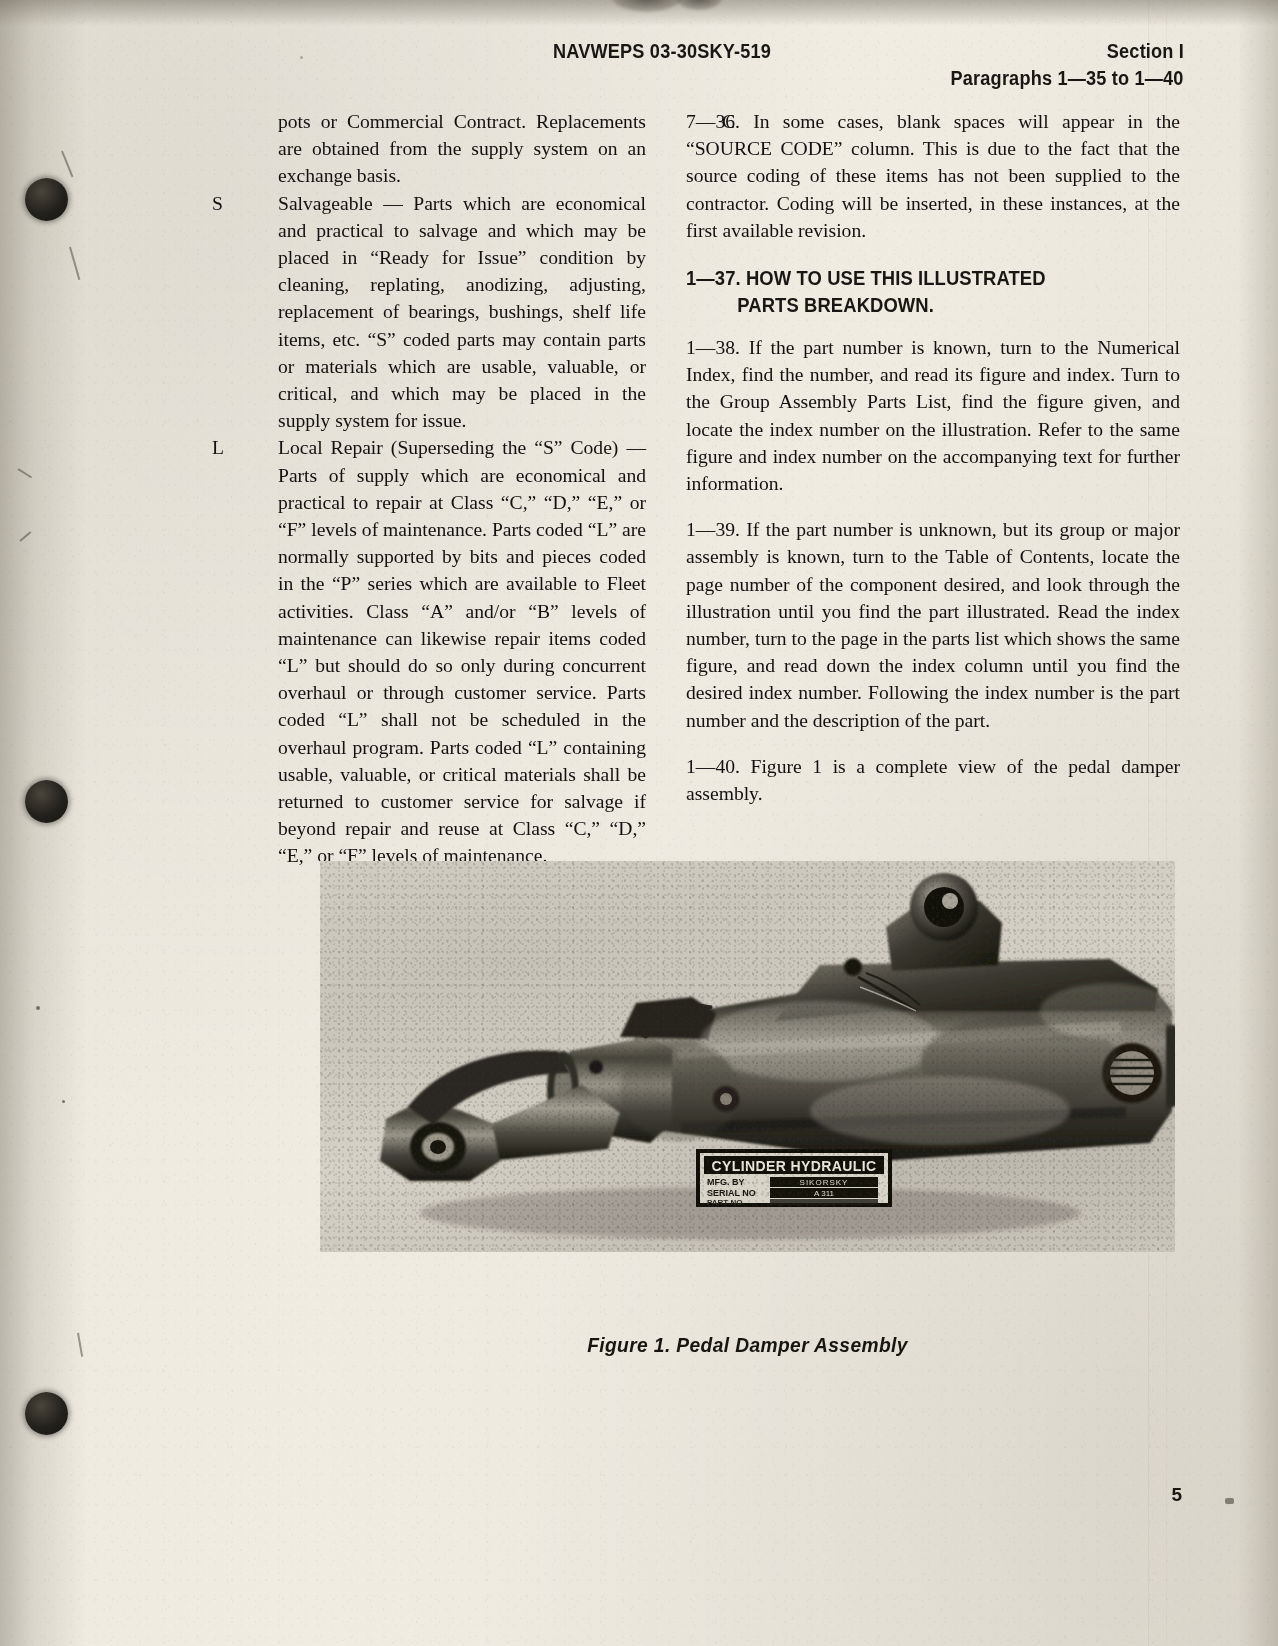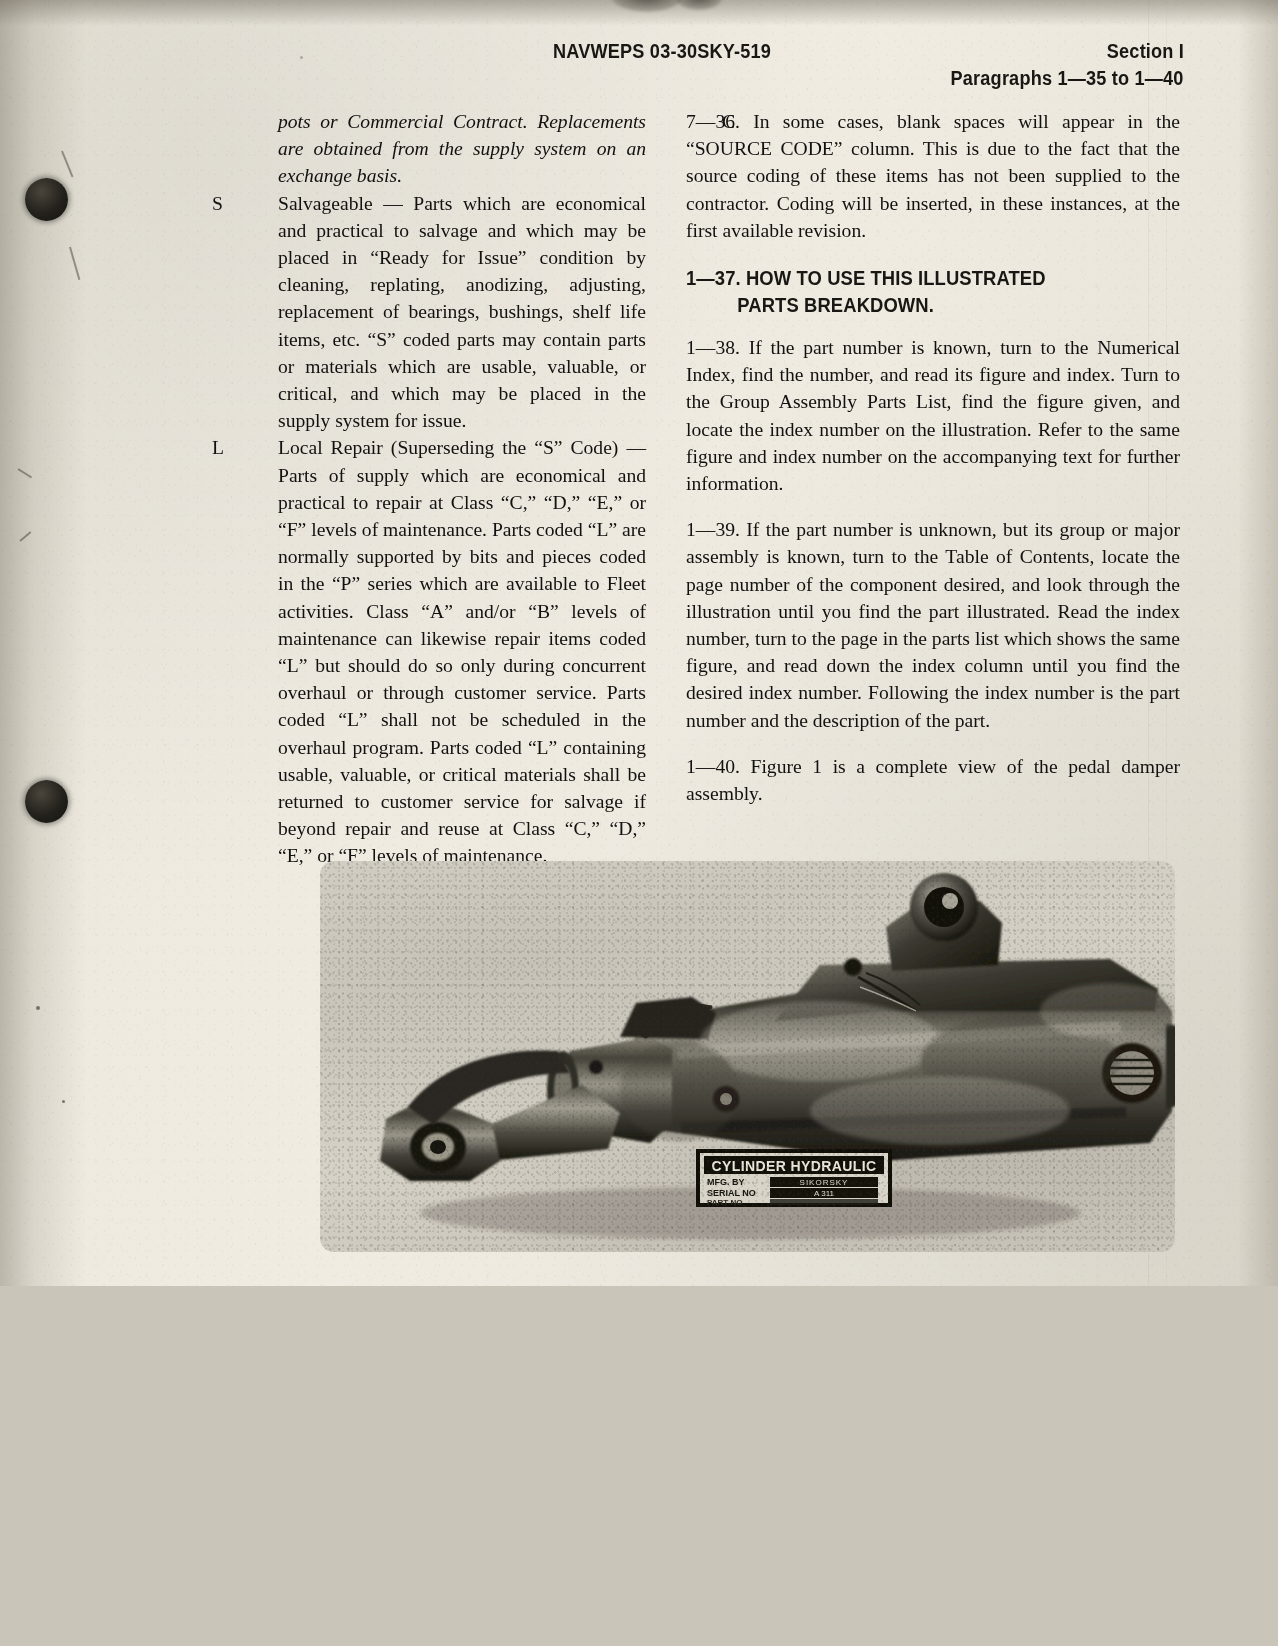--- a/index.html
+++ b/index.html
@@ -4,21 +4,21 @@
 <style>
   html,body{margin:0;padding:0;}
   body{
     width:1278px;height:1646px;
     background:#c9c5b8;
     font-family:"Liberation Serif",serif;
     overflow:hidden;
   }
   
   #page{
-    position:absolute;left:0;top:0;width:1278px;height:1286px;
+    position:absolute;left:0;top:0;width:1278px;height:1646px;
     background:
       radial-gradient(ellipse at 18% 12%, rgba(0,0,0,0.055) 0%, rgba(0,0,0,0) 46%),
       radial-gradient(ellipse at 88% 88%, rgba(0,0,0,0.05) 0%, rgba(0,0,0,0) 52%),
       linear-gradient(103deg,#e8e4d8 0%,#eeeae0 22%,#f1ede3 52%,#eae6db 78%,#e2ddd1 100%);
     overflow:hidden;
   }
   
   #grain{
     position:absolute;inset:0;pointer-events:none;opacity:.5;
     background-image:
@@ -105,42 +105,41 @@
   .coderow{position:relative;padding-left:72px;margin:0 0 0 0;}
   .coderow .code{
     position:absolute;left:6px;top:0;width:40px;
     font-family:"Liberation Serif",serif;
     font-size:19.6px;line-height:27.2px;color:#131110;
     text-align:left;
   }
   .coderow .code.ind{left:36px;}
   .coderow .ctext{text-align:justify;}
 
-  .lead-plain{padding-left:72px;text-align:justify;margin-bottom:0;font-style:italic;}
+  .lead-plain{padding-left:72px;text-align:justify;margin-bottom:0;}
 
   
   .subhead{
     font-family:"Liberation Sans",sans-serif;font-weight:bold;
     font-size:19.4px;line-height:27px;color:#191713;
     letter-spacing:.1px;
     margin:21px 0 15px 0;
     transform:scaleX(.95);transform-origin:left center;
   }
   .subhead .l2{display:block;padding-left:54px;}
 
   
   #figure-wrap{position:absolute;left:320px;top:861px;width:855px;height:391px;}
   #photo{
     position:absolute;inset:0;
     background:
       radial-gradient(ellipse at 20% 25%, rgba(190,186,176,.55) 0%, rgba(0,0,0,0) 55%),
       radial-gradient(ellipse at 78% 72%, rgba(175,170,160,.5) 0%, rgba(0,0,0,0) 58%),
       linear-gradient(165deg,#d9d5cb 0%,#cfcbc0 25%,#d6d2c7 50%,#c9c5ba 75%,#d2cec3 100%);
     overflow:hidden;
-    border-radius:14px;
   }
   .ph-noise{
     position:absolute;inset:0;opacity:.55;
     background-image:
       radial-gradient(circle at 14% 31%, rgba(60,56,48,.30) 0 1.2px, transparent 1.3px),
       radial-gradient(circle at 44% 12%, rgba(60,56,48,.24) 0 1.1px, transparent 1.2px),
       radial-gradient(circle at 73% 56%, rgba(60,56,48,.26) 0 1.2px, transparent 1.3px),
       radial-gradient(circle at 29% 78%, rgba(60,56,48,.22) 0 1px, transparent 1.1px),
       radial-gradient(circle at 88% 22%, rgba(60,56,48,.20) 0 1.1px, transparent 1.2px),
       radial-gradient(circle at 57% 91%, rgba(60,56,48,.24) 0 1px, transparent 1.1px);

